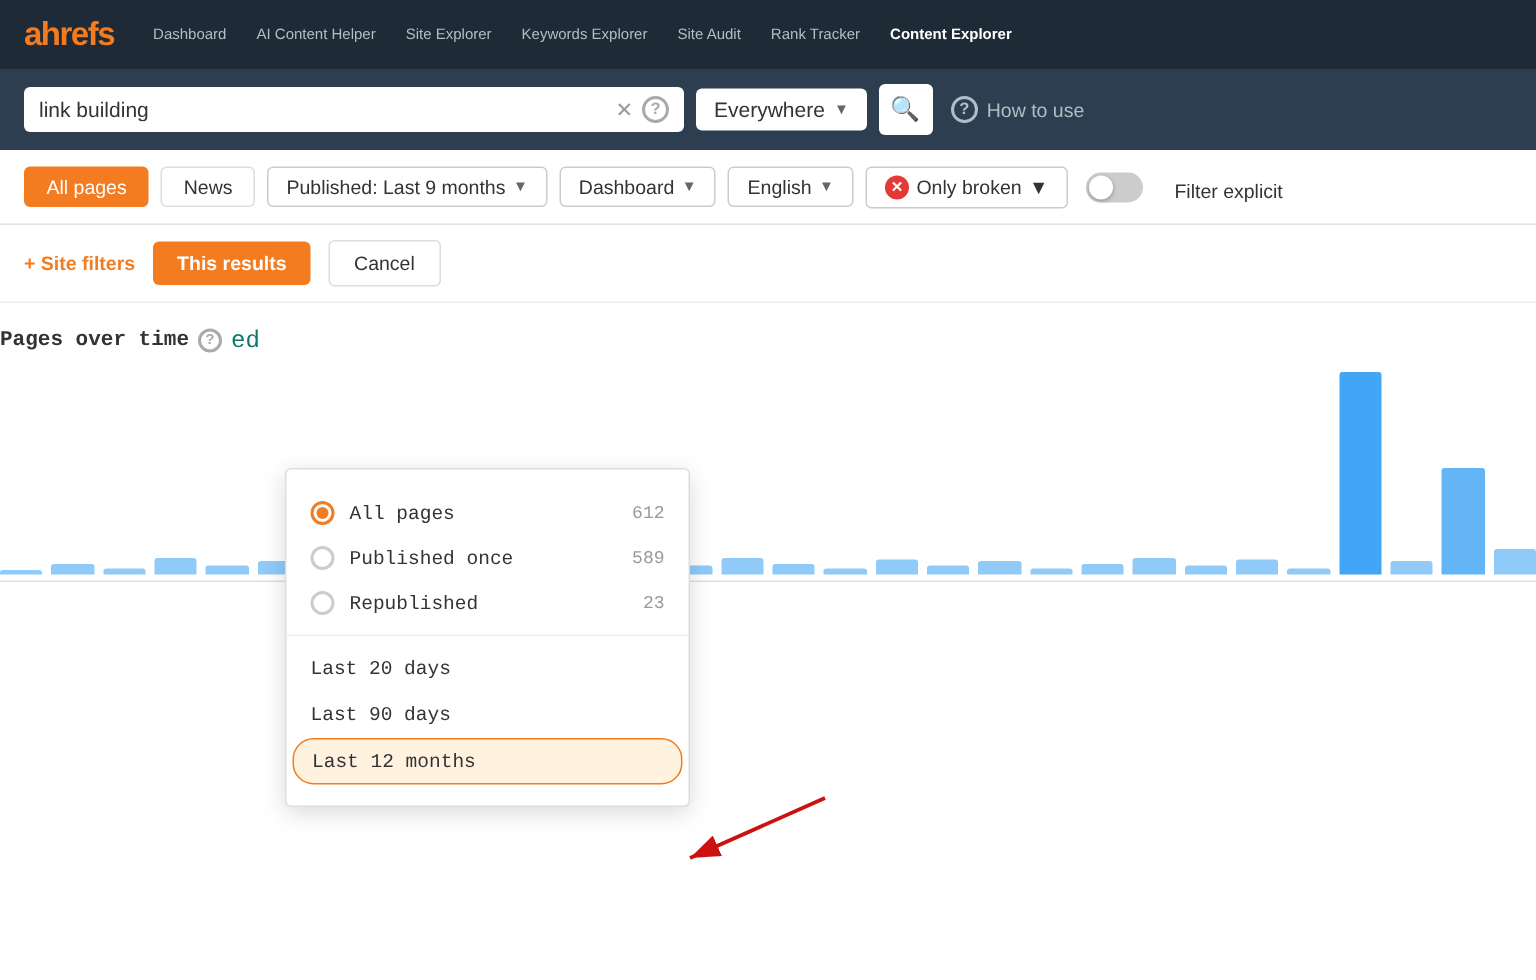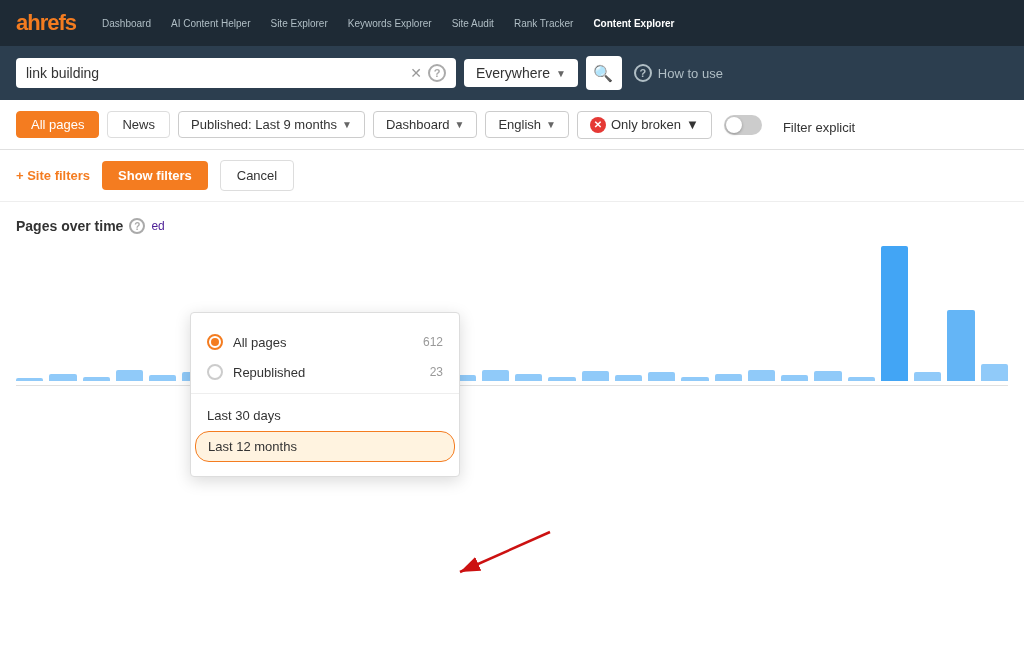--- a/index.html
+++ b/index.html
@@ -194,22 +194,23 @@
       border: 1px solid #ddd;
       border-radius: 4px;
       padding: 7px 16px;
       font-size: 13px;
       cursor: pointer;
       color: #333;
     }
 
     
     .chart-area {
-      padding: 16px 16px 0;
+      padding: 16px 0 0;
       position: relative;
+      font-family: Liberation Mono, monospace;
     }
     .chart-title {
       font-size: 14px; font-weight: 600; color: #333;
       display: flex; align-items: center; gap: 6px;
       margin-bottom: 12px;
     }
     .chart-info {
       width: 16px; height: 16px; border-radius: 50%; border: 2px solid #aaa;
       display: flex; align-items: center; justify-content: center;
       font-size: 10px; color: #aaa; font-weight: bold; cursor: pointer;
@@ -348,29 +349,29 @@
       <div class="toggle-knob"></div>
     </div>
     <span class="filter-explicit">Filter explicit</span>
   </div>
 </div>
 
 <div class="more-filters-row">
   <div class="more-filters-btn">
     <span>+ Site filters</span>
   </div>
-  <button class="show-results-btn">Show filters</button>
+  <button class="show-results-btn">This results</button>
   <button class="cancel-btn">Cancel</button>
 </div>
 
 <div class="chart-area" style="position:relative;">
   <div class="chart-title">
     <span>Pages over time</span>
     <div class="chart-info">?</div>
-    <span style="font-size:12px;color:#4c1d95;font-weight:400;">ed</span>
+    <span style="font-size:16px;color:#0f766e;font-weight:400;">ed</span>
   </div>
   <div class="bar-chart" id="bar-chart">
   <div class="bar" style="height: 2.10526%;"></div>
       <div class="bar" style="height: 5.26316%;"></div>
       <div class="bar" style="height: 3.15789%;"></div>
       <div class="bar" style="height: 8.42105%;"></div>
       <div class="bar" style="height: 4.21053%;"></div>
       <div class="bar" style="height: 6.31579%;"></div>
       <div class="bar" style="height: 3.15789%;"></div>
       <div class="bar" style="height: 5.26316%;"></div>
@@ -406,28 +407,36 @@
           <div class="radio-circle checked">
             <div class="radio-dot"></div>
           </div>
           <span>All pages</span>
         </div>
         <span class="count-badge">612</span>
       </div>
       <div class="dropdown-radio-item">
         <div class="radio-left">
           <div class="radio-circle"></div>
+          <span>Published once</span>
+        </div>
+        <span class="count-badge">589</span>
+      </div>
+      <div class="dropdown-radio-item">
+        <div class="radio-left">
+          <div class="radio-circle"></div>
           <span>Republished</span>
         </div>
         <span class="count-badge">23</span>
       </div>
     </div>
 
     <div class="dropdown-section">
-      <div class="dropdown-text-item">Last 30 days</div>
+      <div class="dropdown-text-item">Last 20 days</div>
+      <div class="dropdown-text-item">Last 90 days</div>
       <div class="dropdown-text-item highlighted">Last 12 months</div>
     </div>
 
   </div>
 
   <svg class="annotation-arrow" viewBox="0 0 120 60">
     <defs>
       <marker id="arrowhead" markerWidth="8" markerHeight="6" refX="8" refY="3" orient="auto">
         <polygon points="0 0, 8 3, 0 6" fill="#cc1111"></polygon>
       </marker>

